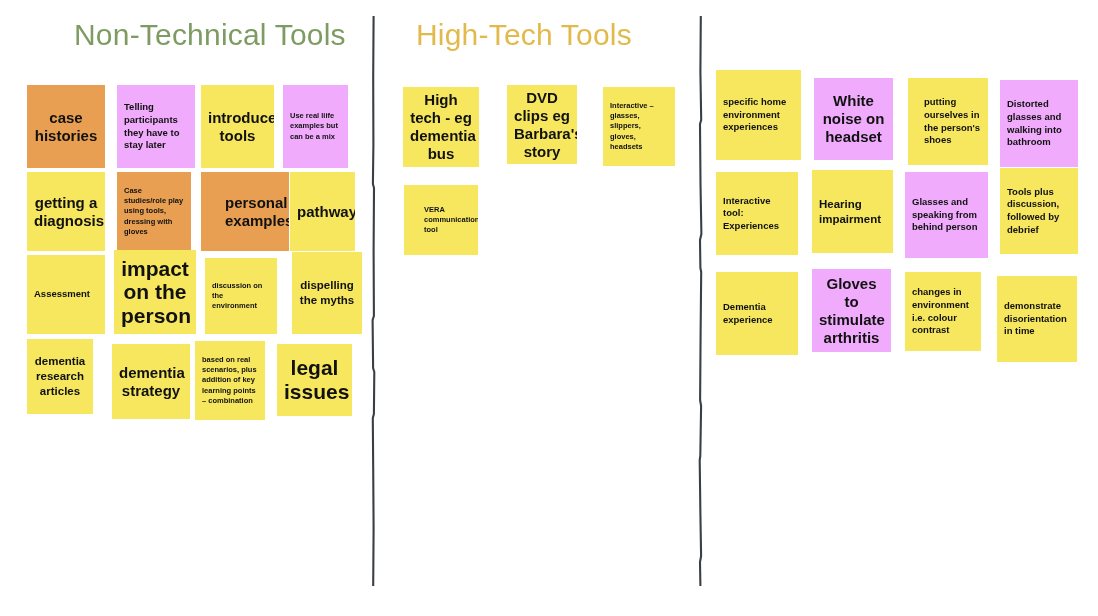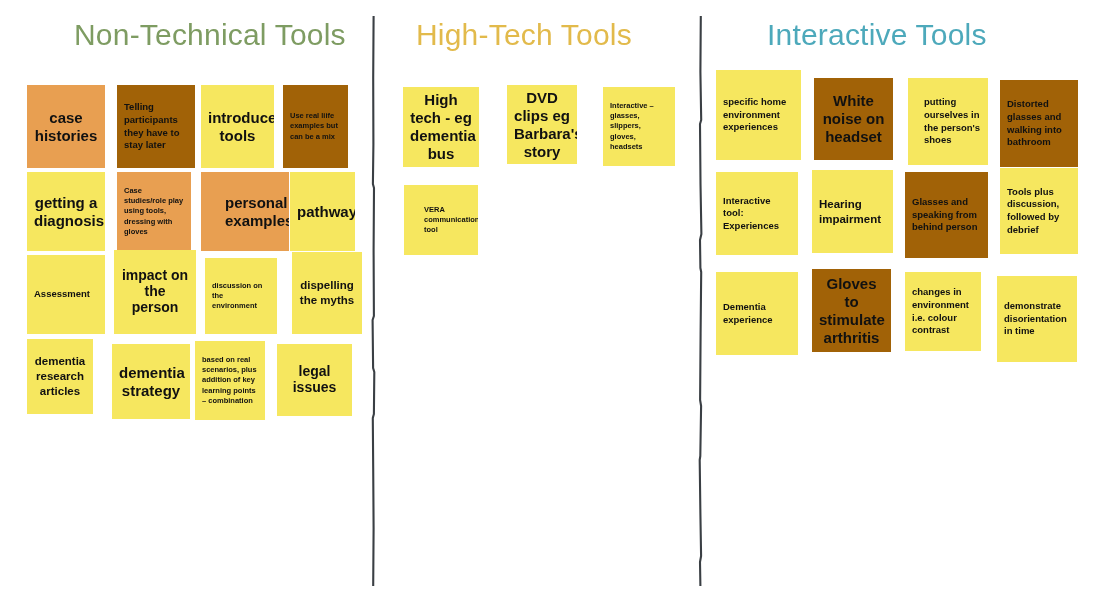--- a/index.html
+++ b/index.html
@@ -58,32 +58,32 @@
     line-height: 1.22;
     padding: 4px 7px;
     box-shadow: 0 0 0 0 rgba(0,0,0,0);
   }
   .note .txt {
     display: block;
     width: 100%;
   }
   
   .c-yellow { background: #f6e75f; }
-  .c-blue   { background: #a16207; }
+  .c-blue   { background: #f0abfc; }
   .c-orange { background: #e89f51; }
 
   
   .t-big {
     font-size: 15px;
     font-weight: bold;
     text-align: center;
     line-height: 1.2;
   }
   .t-xbig {
-    font-size: 14px;
+    font-size: 21px;
     font-weight: bold;
     text-align: center;
     line-height: 1.12;
   }
   .t-med {
     font-size: 11.5px;
     font-weight: bold;
     text-align: left;
     line-height: 1.3;
   }
@@ -106,21 +106,20 @@
     line-height: 1.3;
   }
 </style>
 </head>
 <body>
 
 <div id="board">
 
   <div class="col-title" id="title-nontech">Non-Technical Tools</div>
   <div class="col-title" id="title-hightech">High-Tech  Tools</div>
-  <div class="col-title" id="title-interactive">Interactive Tools</div>
 
   <div class="divider" id="divider-left">
     <svg width="14" height="570" viewBox="0 0 14 570" fill="none" xmlns="http://www.w3.org/2000/svg" aria-hidden="true">
       <path d="M6.6 0 L6.2 62 L6.4 128 L5.9 168 L7.0 172 L6.6 234 L6.9 300 L5.6 304 L6.1 352 L7.3 356 L6.9 398 L5.8 402 L6.2 452 L6.6 512 L6.2 570" stroke="#3a3f44" stroke-width="2.1" stroke-linecap="round" stroke-linejoin="round" fill="none"></path>
     </svg>
   </div>
   <div class="divider" id="divider-right">
     <svg width="14" height="570" viewBox="0 0 14 570" fill="none" xmlns="http://www.w3.org/2000/svg" aria-hidden="true">
       <path d="M6.8 0 L6.4 56 L7.2 104 L6.0 108 L6.5 168 L7.4 218 L6.0 224 L6.4 252 L7.2 256 L6.6 318 L6.1 384 L7.1 390 L6.3 440 L5.7 444 L6.4 498 L7.1 540 L6.0 546 L6.4 570" stroke="#3a3f44" stroke-width="2.1" stroke-linecap="round" stroke-linejoin="round" fill="none"></path>
     </svg>

